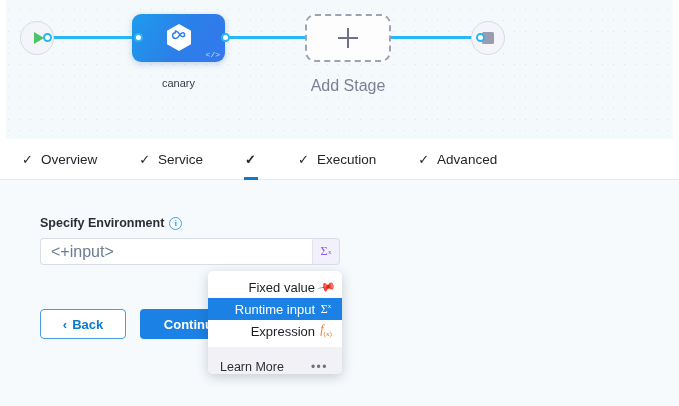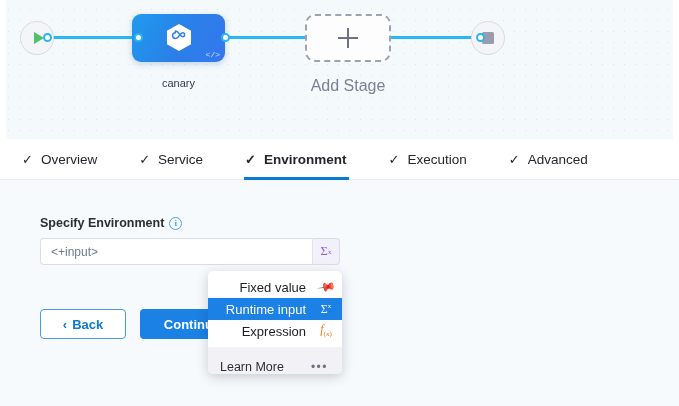--- a/index.html
+++ b/index.html
@@ -140,21 +140,21 @@
     font-size: 9px; font-weight: bold; line-height: 11px; text-align: center;
     font-family: "Liberation Serif", serif;
   }
   .input-wrap {
     position: absolute; left: 40px; top: 58px; width: 300px; height: 27px;
     display: flex;
   }
   .input-box {
     flex: 1; background: #ffffff; border: 1px solid #d9dde5;
     border-right: none; border-radius: 4px 0 0 4px;
-    font-size: 12px; color: #6b7c93; padding: 0 10px;
+    font-size: 16px; color: #6b7c93; padding: 0 10px;
     display: flex; align-items: center;
   }
   .sigma-btn {
     width: 28px; background: #f2f0fa; border: 1px solid #d9dde5;
     border-left: 1px solid #e4e2ef; border-radius: 0 4px 4px 0;
     display: flex; align-items: center; justify-content: center;
     color: #8b5cf0; font-size: 12.5px; cursor: pointer;
     font-family: "Liberation Serif", serif;
   }
   .sigma-btn sup { font-size: 7px; }
@@ -177,21 +177,21 @@
 
   
   .dropdown {
     position: absolute; left: 208px; top: 271px; width: 134px;
     background: #ffffff; border-radius: 5px;
     box-shadow: 0 3px 12px rgba(30,40,60,.22);
     z-index: 20; overflow: hidden;
     padding-top: 5px;
   }
   .dd-item {
-    display: flex; align-items: center; justify-content: flex-end; gap: 13px;
+    display: flex; align-items: center; justify-content: flex-end; gap: 4px;
     height: 22px; padding: 0 9px; font-size: 13px; color: #1c1f24;
     cursor: pointer;
   }
   .dd-item.selected { background: #1b81e5; color: #ffffff; }
   .dd-ic { font-size: 12px; line-height: 1; width: 14px; text-align: center; }
   .ic-pin { color: #2b7fe8; transform: rotate(35deg); display: inline-block; }
   .dd-item.selected .ic-sigma { color: #ffffff; text-align: center; }
   .ic-sigma { color: #8b5cf0; font-family: "Liberation Serif", serif; }
   .ic-sigma sup { font-size: 7px; }
   .ic-fx { color: #ef7a22; font-style: italic; font-family: "Liberation Serif", serif; font-size: 12px; }
@@ -249,21 +249,20 @@
       <div class="tab">
         <span class="chk">✓</span>
         <span>Overview</span>
       </div>
       <div class="tab">
         <span class="chk">✓</span>
         <span>Service</span>
       </div>
       <div class="tab active">
         <span class="chk">✓</span>
-        <span>Environment</span>
       </div>
       <div class="tab">
         <span class="chk">✓</span>
         <span>Execution</span>
       </div>
       <div class="tab">
         <span class="chk">✓</span>
         <span>Advanced</span>
       </div>
     </div>

